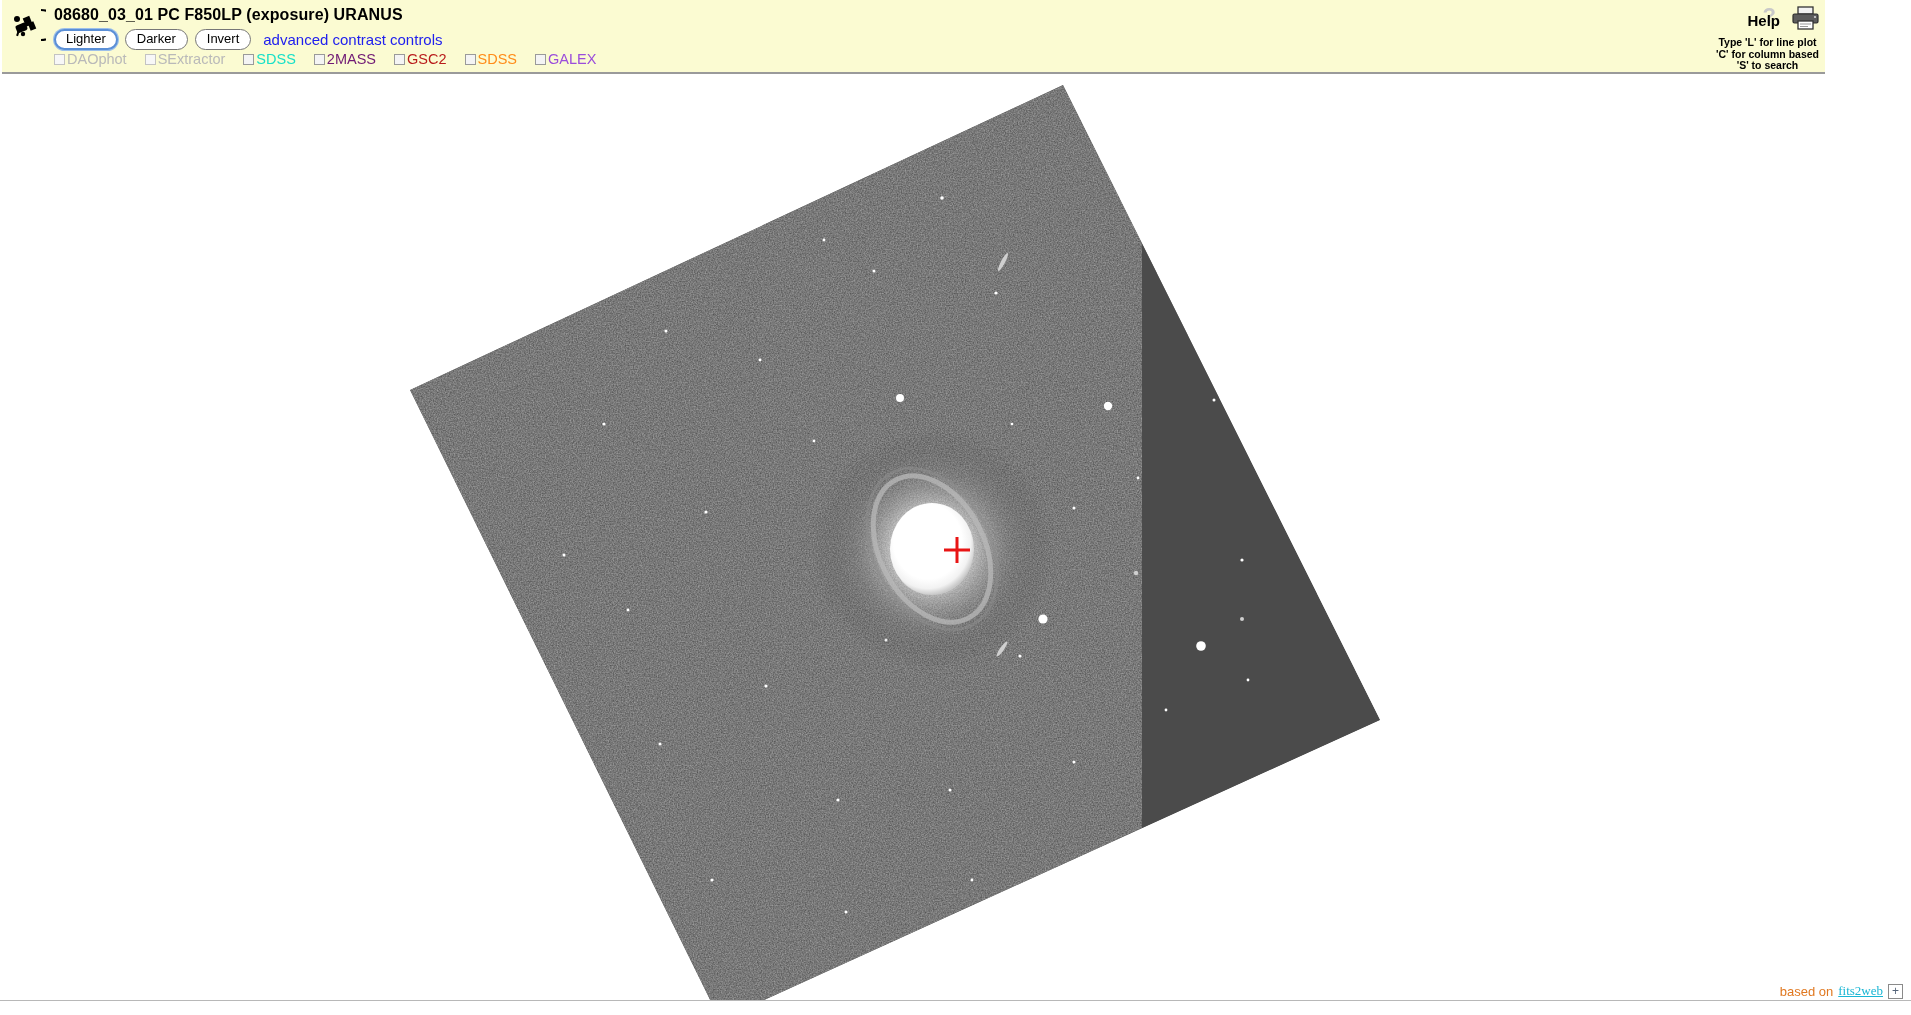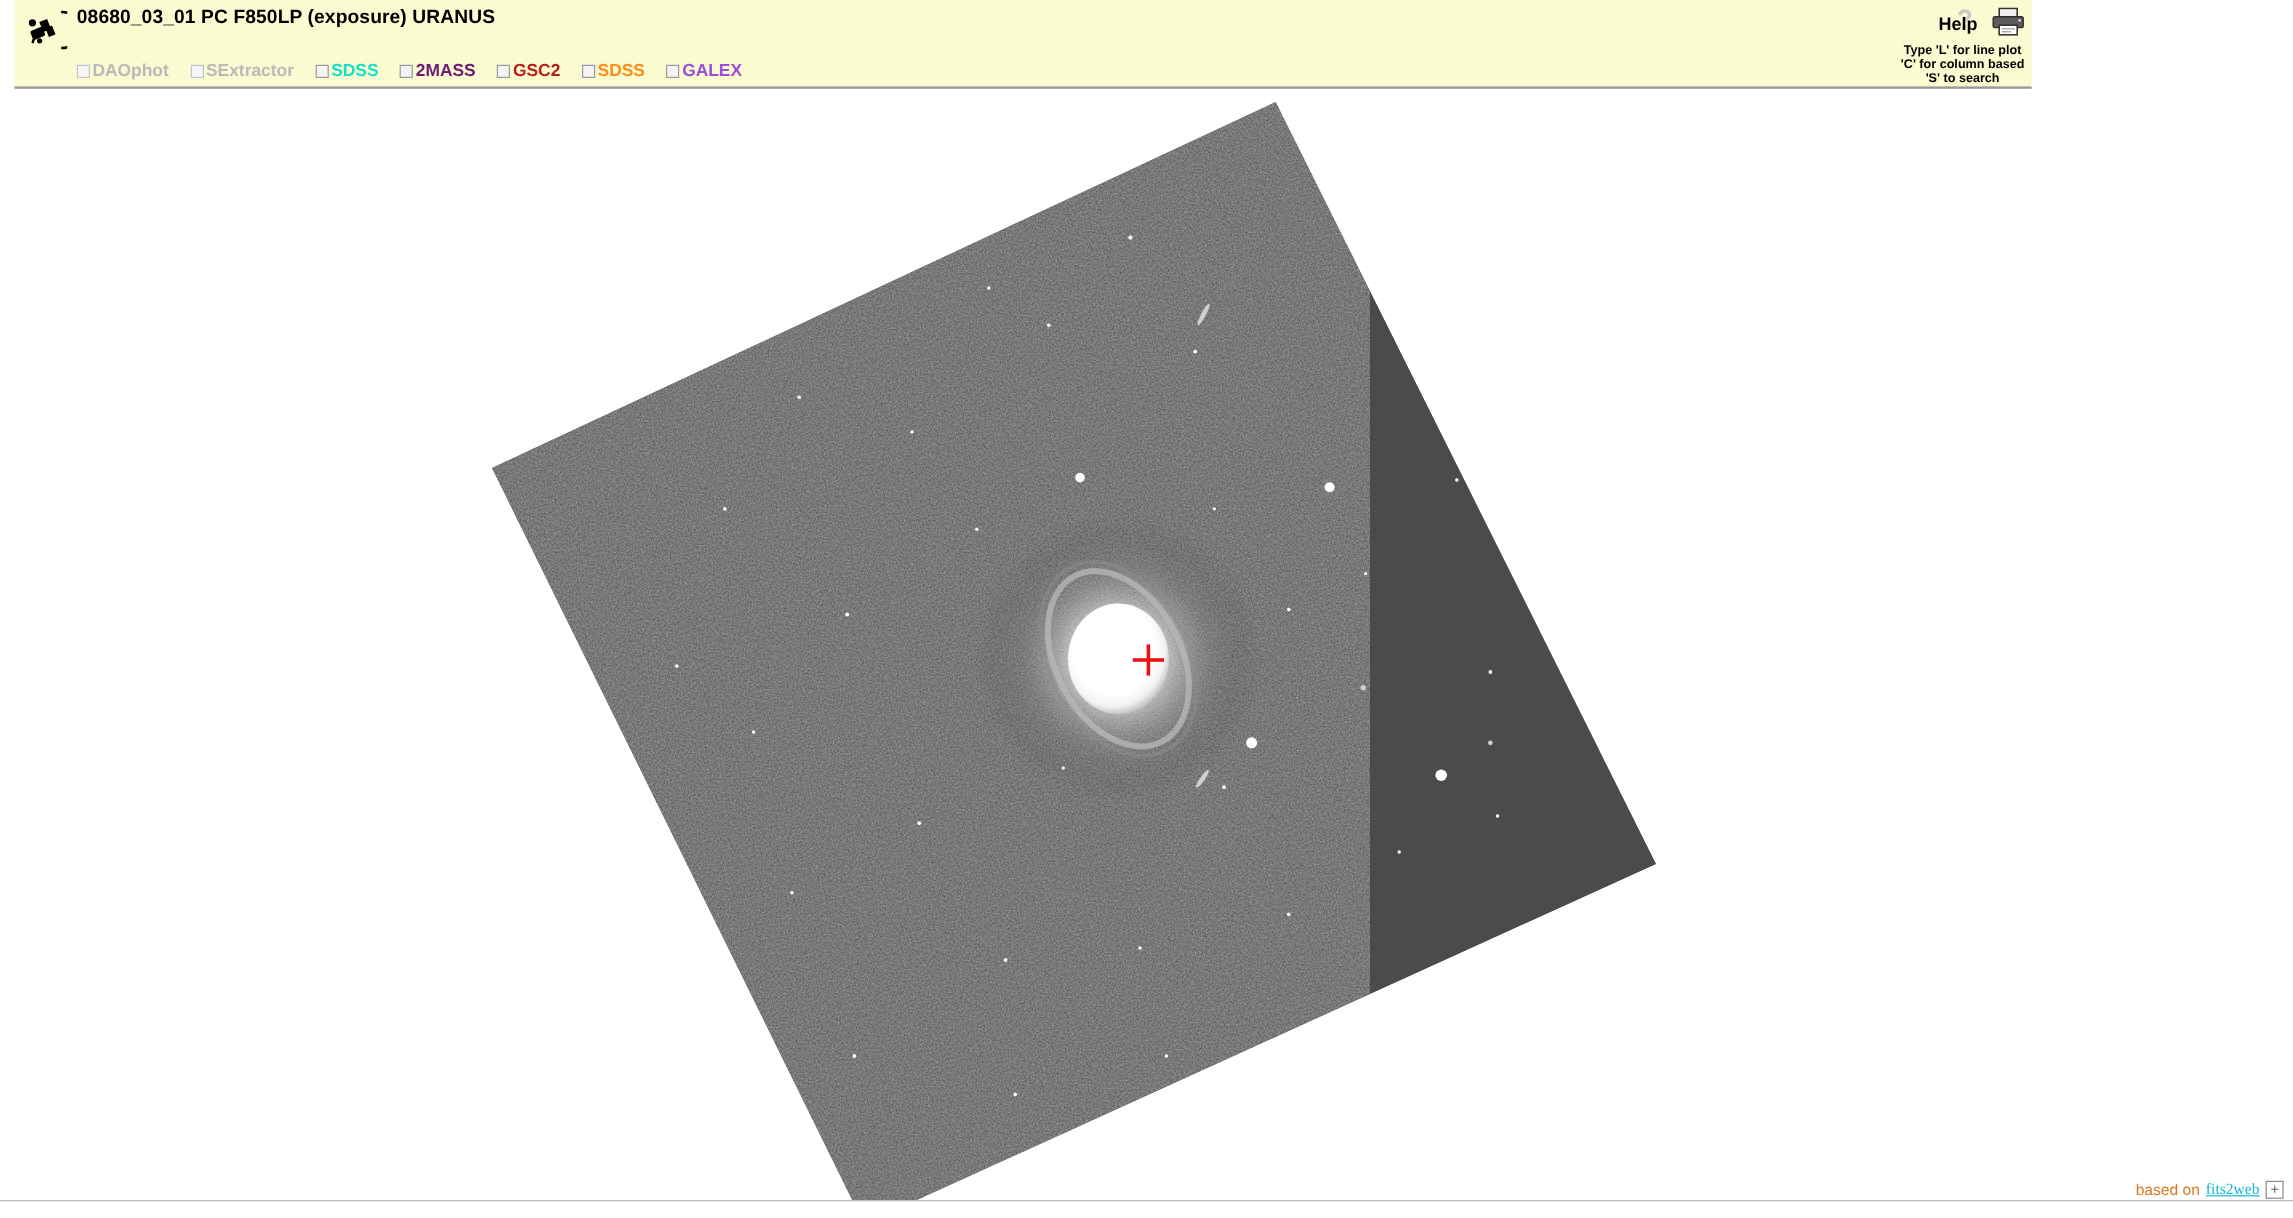--- a/index.html
+++ b/index.html
@@ -8,22 +8,22 @@
     width: 1911px;
     height: 1015px;
     overflow: hidden;
     background: #ffffff;
     font-family: "Liberation Sans", sans-serif;
   }
 
   
   #header {
     position: absolute;
-    left: 12px; top: 0;
-    width: 1681px;
+    left: 2px; top: 0;
+    width: 1823px;
     height: 74px;
     background: #fbfbd2;
     border-bottom: 2px solid #9a9a9a;
     box-sizing: border-box;
   }
 
   #logo {
     position: absolute;
     left: 6px; top: 6px;
     width: 38px; height: 38px;
@@ -76,21 +76,20 @@
   }
 
   #catalog-row {
     position: absolute;
     left: 52px; top: 49px;
     height: 20px;
     display: flex;
     align-items: center;
     gap: 18px;
     white-space: nowrap;
-    font-weight: bold;
   }
   .cat {
     display: inline-flex;
     align-items: center;
     font-size: 14.5px;
     white-space: nowrap;
     cursor: pointer;
   }
   .cat .box {
     width: 11px; height: 11px;
@@ -269,20 +268,26 @@
         <rect x="8" y="18" width="11" height="8" rx="2" transform="rotate(-22 13 22)"></rect>
         <circle cx="9" cy="13" r="3"></circle>
         <circle cx="15" cy="28" r="2.2"></circle>
         <rect x="9" y="24" width="2" height="6" transform="rotate(18 10 27)"></rect>
       </g>
     </svg>
   </div>
 
   <div id="title">08680_03_01 PC F850LP (exposure) URANUS</div>
 
+  <div id="contrast-row">
+    <span class="pillbtn focused">Lighter</span>
+    <span class="pillbtn">Darker</span>
+    <span class="pillbtn">Invert</span>
+    <span id="advanced-link">advanced contrast controls</span>
+  </div>
 
   <div id="catalog-row">
       <span class="cat disabled">
         <span class="box"></span>
         <span style="color: rgb(185, 185, 185);">DAOphot</span>
       </span>
       <span class="cat disabled">
         <span class="box"></span>
         <span style="color: rgb(185, 185, 185);">SExtractor</span>
       </span>

